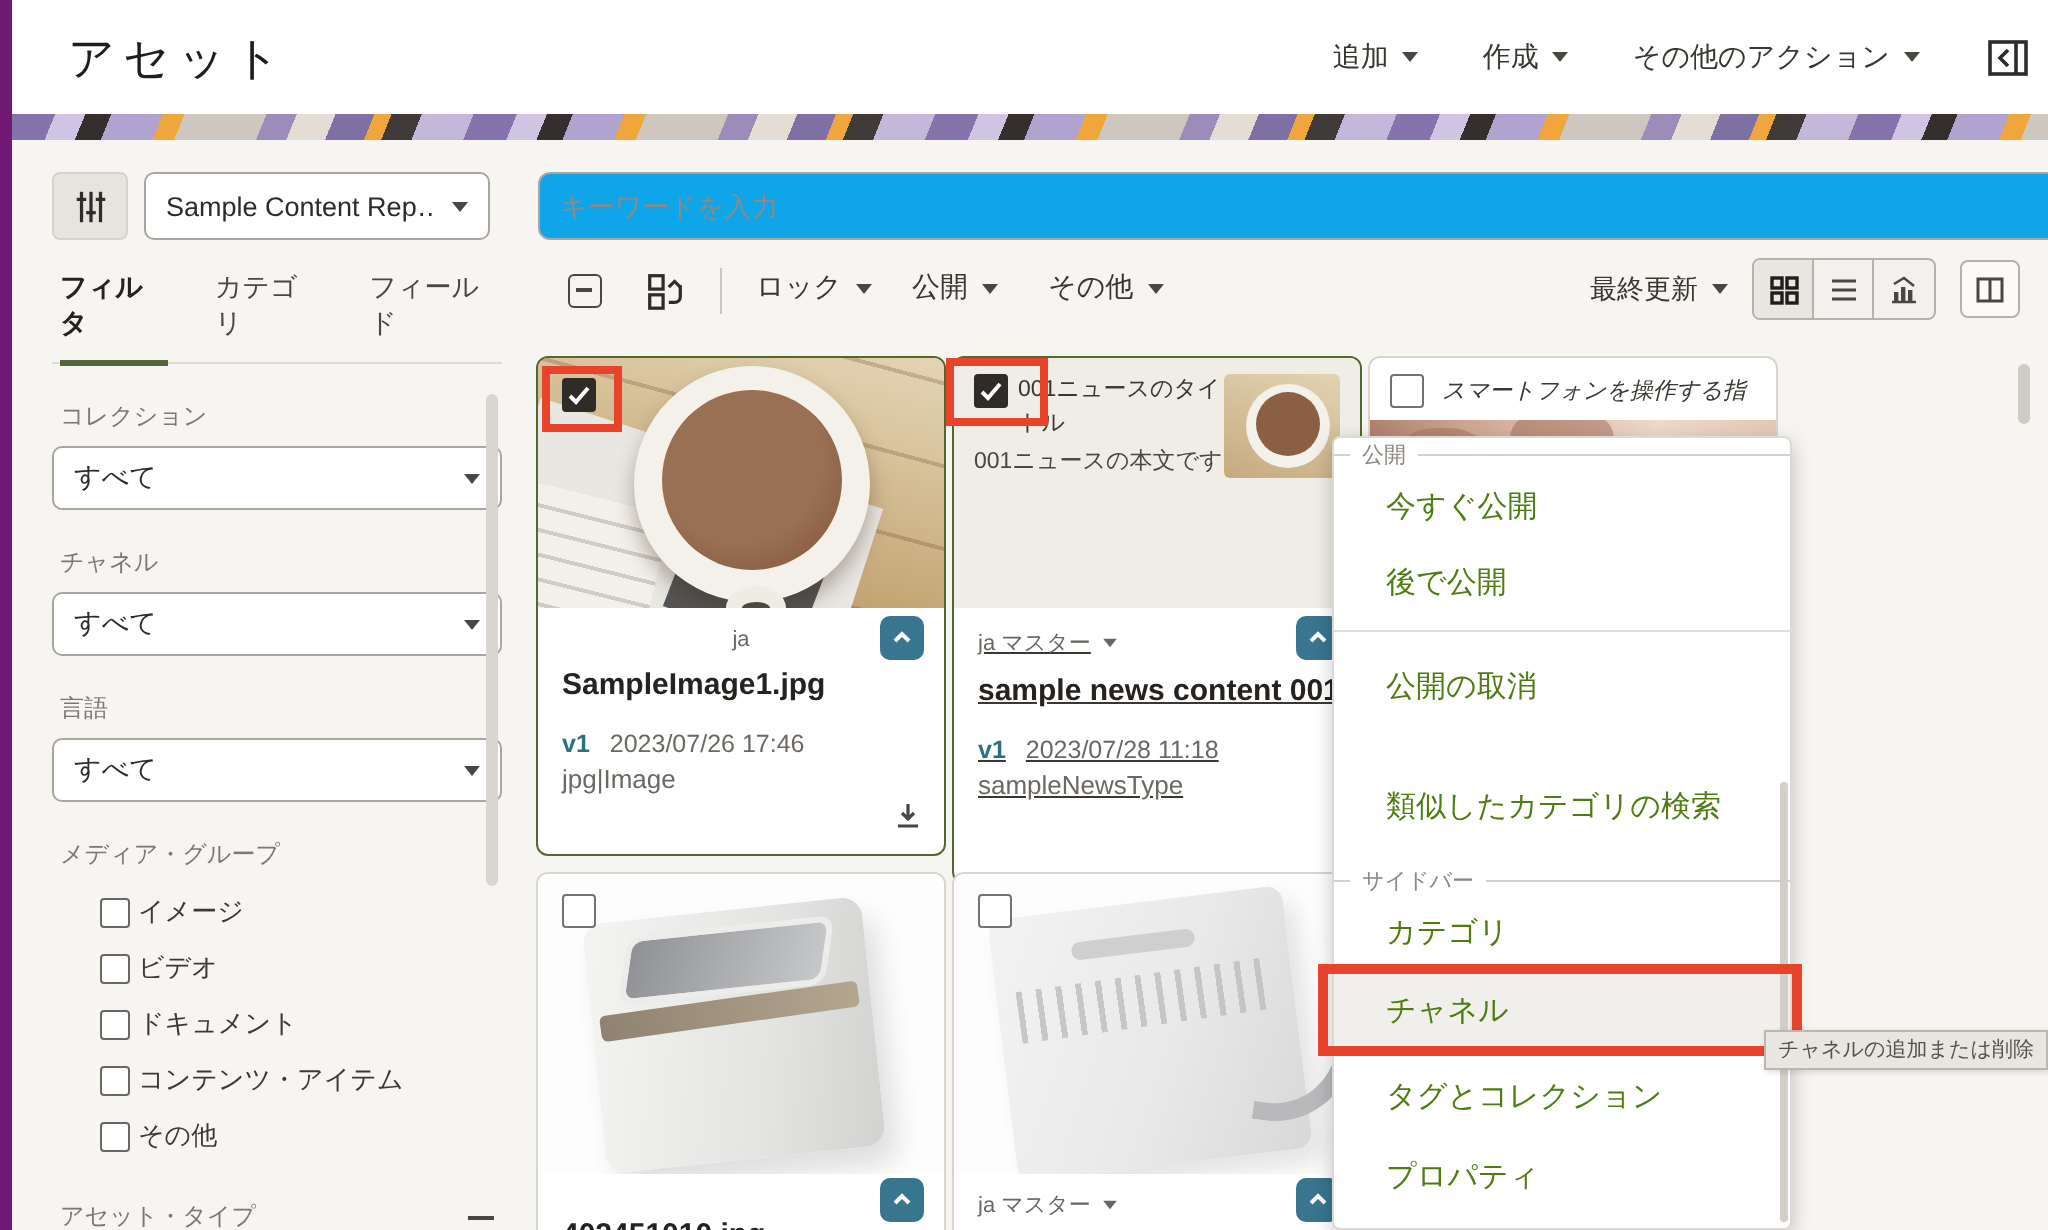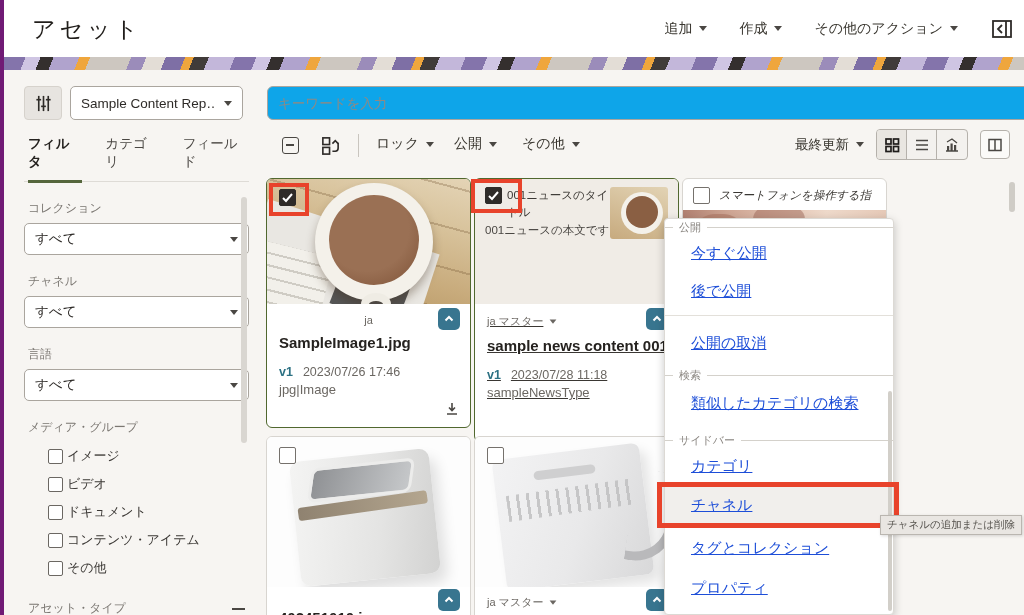--- a/index.html
+++ b/index.html
@@ -1,18 +1,18 @@
 <!DOCTYPE html>
 <html><head>
 <meta charset="utf-8">
 <style>
   * { margin:0; padding:0; box-sizing:border-box; }
   html,body { width:1024px; height:615px; overflow:hidden; }
   body { font-family:"Liberation Sans","DejaVu Sans",sans-serif; color:#3a3733; background:#f7f5f2; }
-  #root { position:relative; width:1024px; height:615px; background:#f7f5f2; border-left:4px solid #701a75; overflow:hidden; }
+  #root { position:relative; width:1024px; height:615px; background:#f7f5f2; border-left:6px solid #701a75; overflow:hidden; }
 
   
   .header { position:absolute; left:0; top:0; width:1024px; height:57px; background:#fff; }
   .page-title { position:absolute; left:28px; top:14px; font-family:"DejaVu Serif","Liberation Serif",serif; font-size:23px; letter-spacing:4px; color:#201d1a; }
   .header-actions { position:absolute; right:14px; top:0; height:57px; display:flex; align-items:center; gap:32px; }
   .hdr-menu { display:flex; align-items:center; gap:7px; font-size:14px; color:#39362f; cursor:pointer; }
   .caret { width:0; height:0; border-left:4px solid transparent; border-right:4px solid transparent; border-top:5px solid #4a4743; display:inline-block; }
   .icon-btn { display:flex; align-items:center; justify-content:center; cursor:pointer; }
 
   
@@ -110,21 +110,21 @@
   .w2-body { position:absolute; left:24px; top:14px; width:148px; height:132px; background:linear-gradient(115deg,#f3f3f4 0,#e9e9ea 55%,#d8d8d9 100%); border-radius:8px; transform:rotate(-7deg); box-shadow:6px 8px 12px rgba(0,0,0,.10); }
   .w2-handle { position:absolute; left:40px; top:16px; width:62px; height:9px; background:#cfcfd0; border-radius:5px; }
   .w2-panel { position:absolute; left:10px; top:36px; width:126px; height:26px; background:repeating-linear-gradient(90deg,#bdbdbe 0 3px,transparent 3px 10px); opacity:.8; transform:rotate(-1deg); }
   .w2-hose { position:absolute; right:2px; top:34px; width:46px; height:92px; border-right:9px solid #b9b9bb; border-bottom:9px solid #b9b9bb; border-radius:0 0 40px 0; transform:rotate(8deg); }
 
   
   .ctx-menu { position:absolute; left:660px; top:218px; width:230px; height:397px; background:#fff; border:1px solid #dcd9d4; border-radius:4px; box-shadow:0 3px 10px rgba(0,0,0,.22); z-index:20; overflow:hidden; }
   .ctx-label { position:absolute; left:0; width:100%; height:16px; display:flex; align-items:center; gap:6px; font-size:11px; color:#8a8681; padding-left:12px; }
   .ctx-label::before { content:""; width:8px; height:1px; background:#d4d1cb; margin-left:-12px; }
   .ctx-label::after { content:""; flex:1; height:1px; background:#d4d1cb; }
-  .ctx-item { position:absolute; left:0; width:100%; display:flex; align-items:center; padding-left:26px; font-size:15px; color:#1d4ed8; cursor:pointer;text-decoration:underline; }
+  .ctx-item { position:absolute; left:0; width:100%; display:flex; align-items:center; padding-left:26px; font-size:15px; color:#4d7c0f; cursor:pointer; }
   .ctx-item.hover { background:#f1efec; }
   .ctx-divider { position:absolute; left:0; width:100%; height:1px; background:#e3e0da; }
   .ctx-scroll { position:absolute; right:1px; top:172px; width:4px; height:220px; background:#d2cfc9; border-radius:2px; }
 
   
   .redbox { position:absolute; border:4px solid #e8432b; z-index:30; pointer-events:none; }
 
   
   .tooltip { position:absolute; left:876px; top:515px; height:20px; display:flex; align-items:center; background:#e9e6e2; border:1px solid #bab6b0; box-shadow:1px 1px 3px rgba(0,0,0,.15); padding:0 6px; font-size:10.5px; color:#55524d; z-index:40; white-space:nowrap; }
 
@@ -438,23 +438,20 @@
   </div>
 
   <div class="ctx-menu">
     <div class="ctx-label" style="top:0;">
         <span>公開</span>
       </div>
     <div class="ctx-item" style="top:16px; height:36px;">今すぐ公開</div>
     <div class="ctx-item" style="top:54px; height:36px;">後で公開</div>
     <div class="ctx-divider" style="top:96px;"></div>
     <div class="ctx-item" style="top:106px; height:36px;">公開の取消</div>
-    <div class="ctx-label" style="top:148px;">
-        <span>検索</span>
-      </div>
     <div class="ctx-item" style="top:166px; height:36px;">類似したカテゴリの検索</div>
     <div class="ctx-label" style="top:213px;">
         <span>サイドバー</span>
       </div>
     <div class="ctx-item" style="top:229px; height:36px;">カテゴリ</div>
     <div class="ctx-item hover" style="top:266px; height:40px;">チャネル</div>
     <div class="ctx-item" style="top:311px; height:36px;">タグとコレクション</div>
     <div class="ctx-item" style="top:351px; height:36px;">プロパティ</div>
     <div class="ctx-scroll"></div>
   </div>

